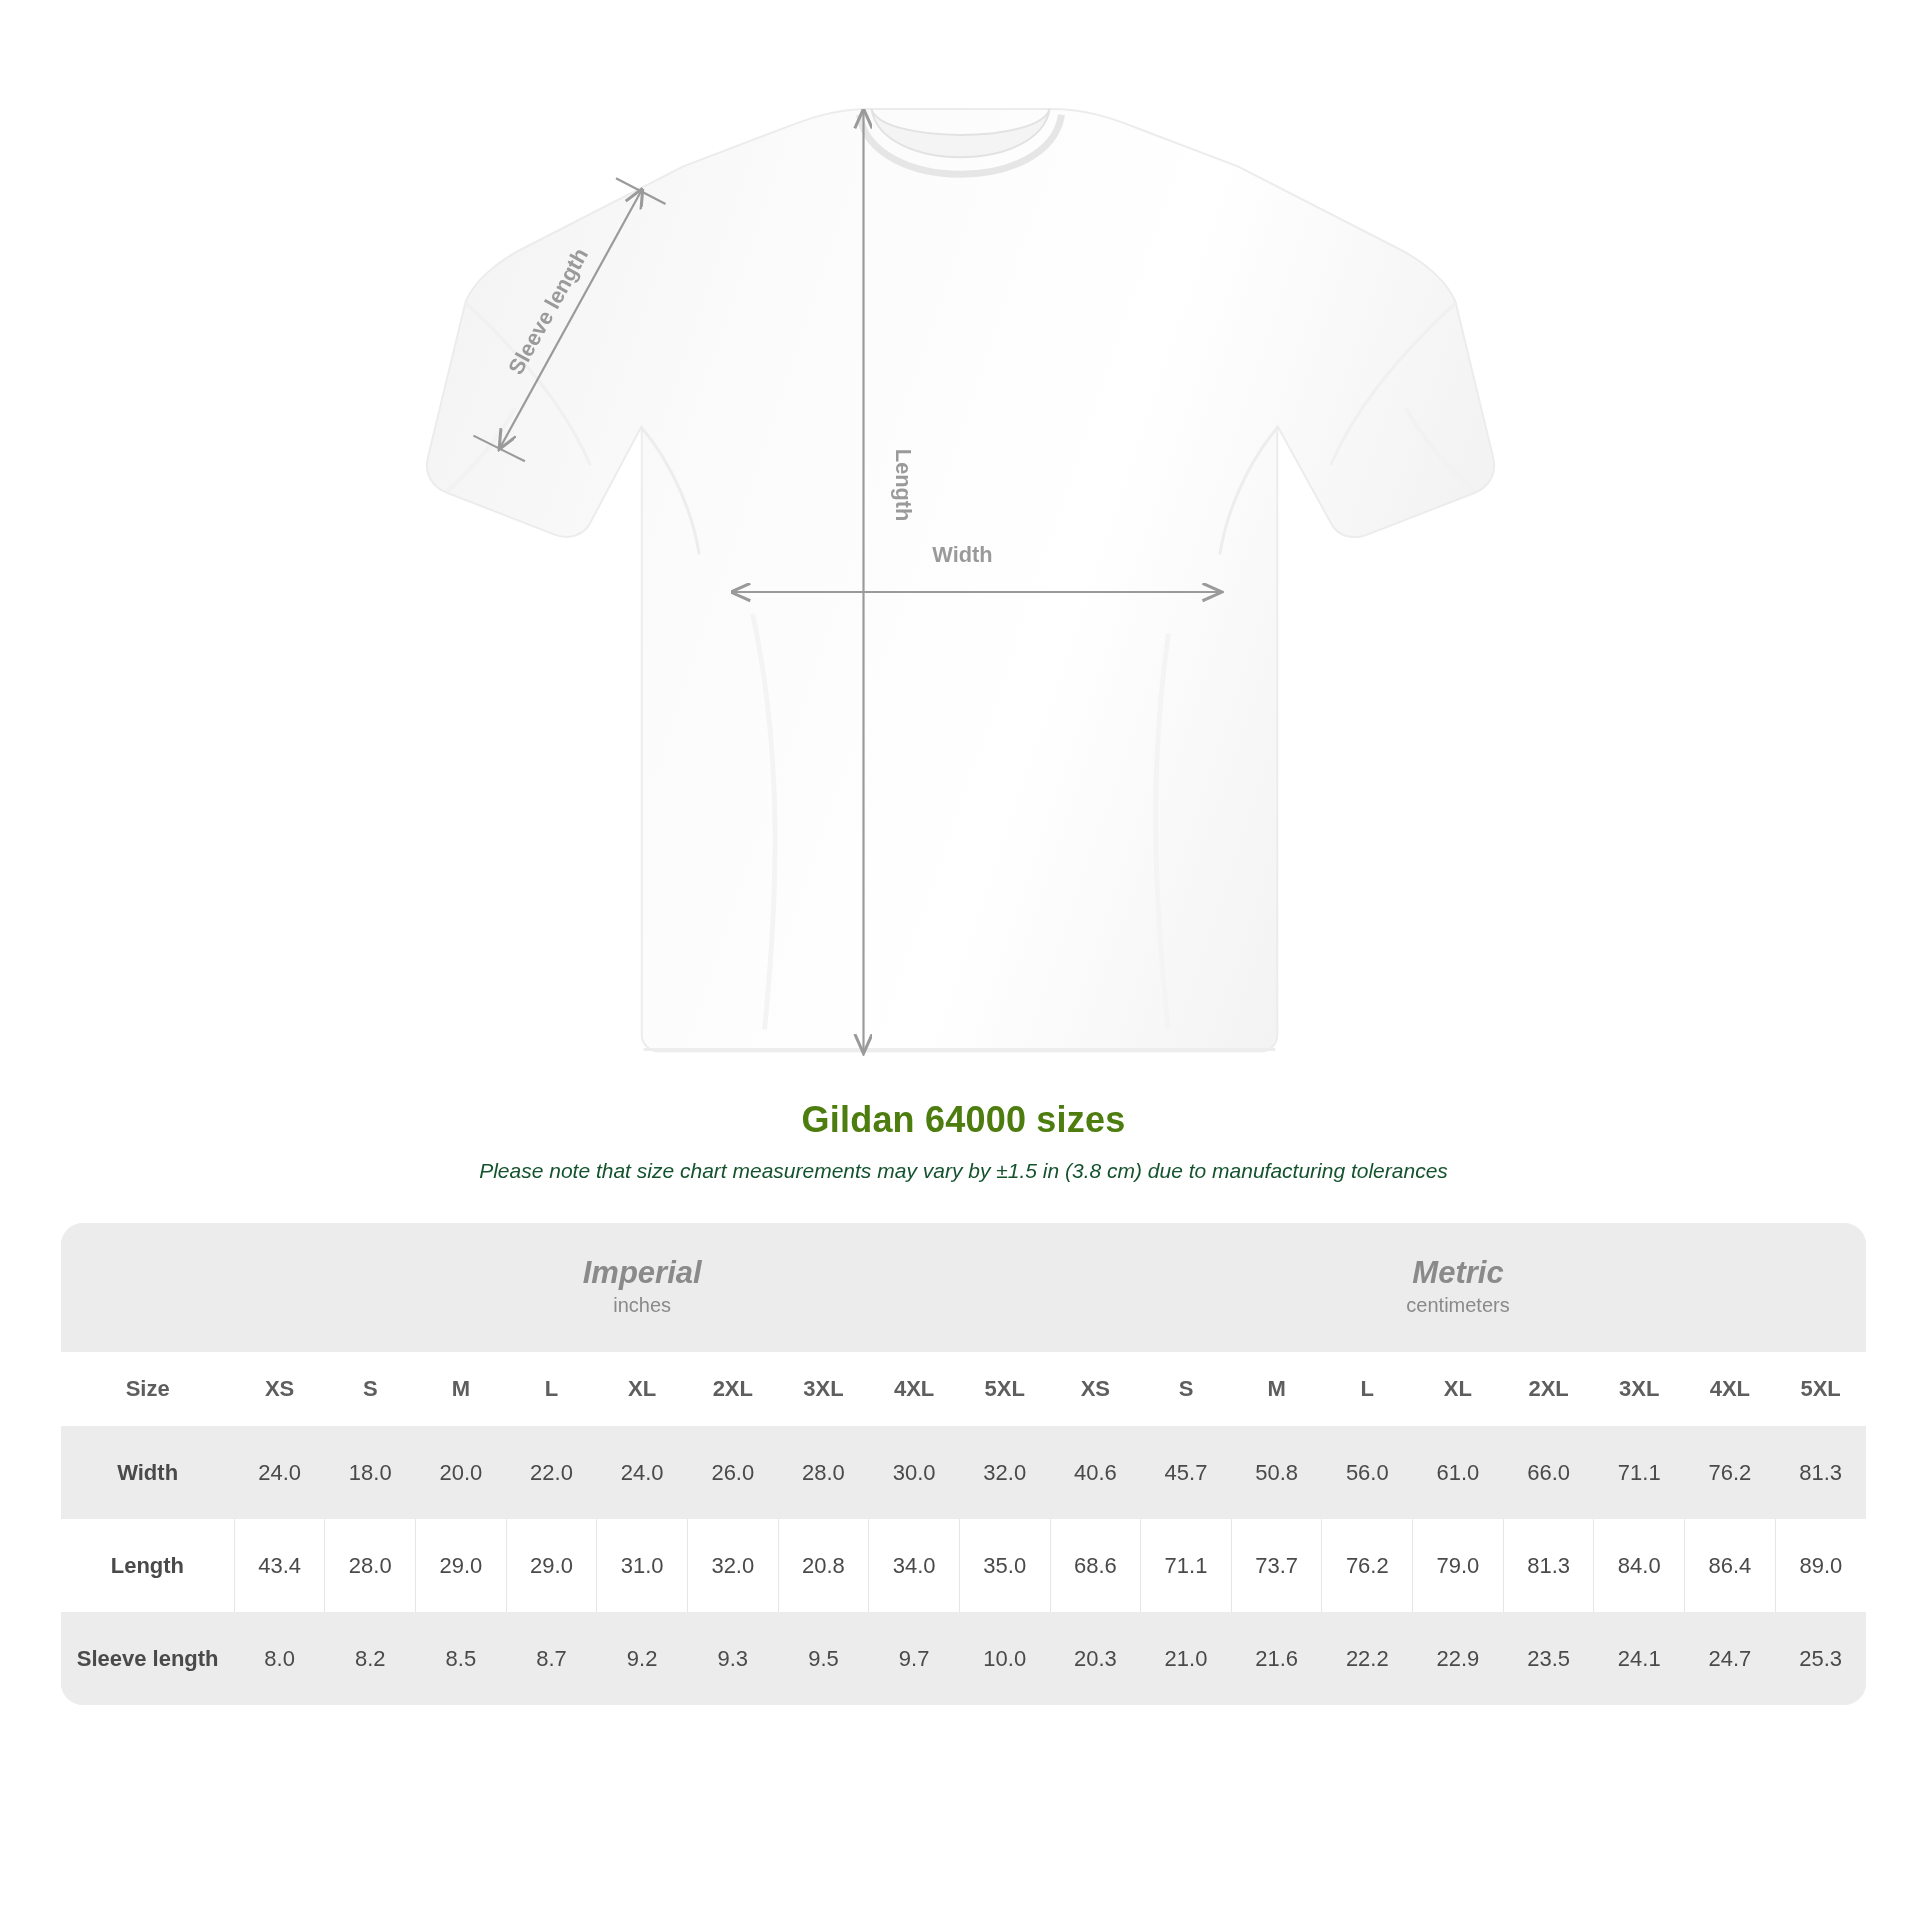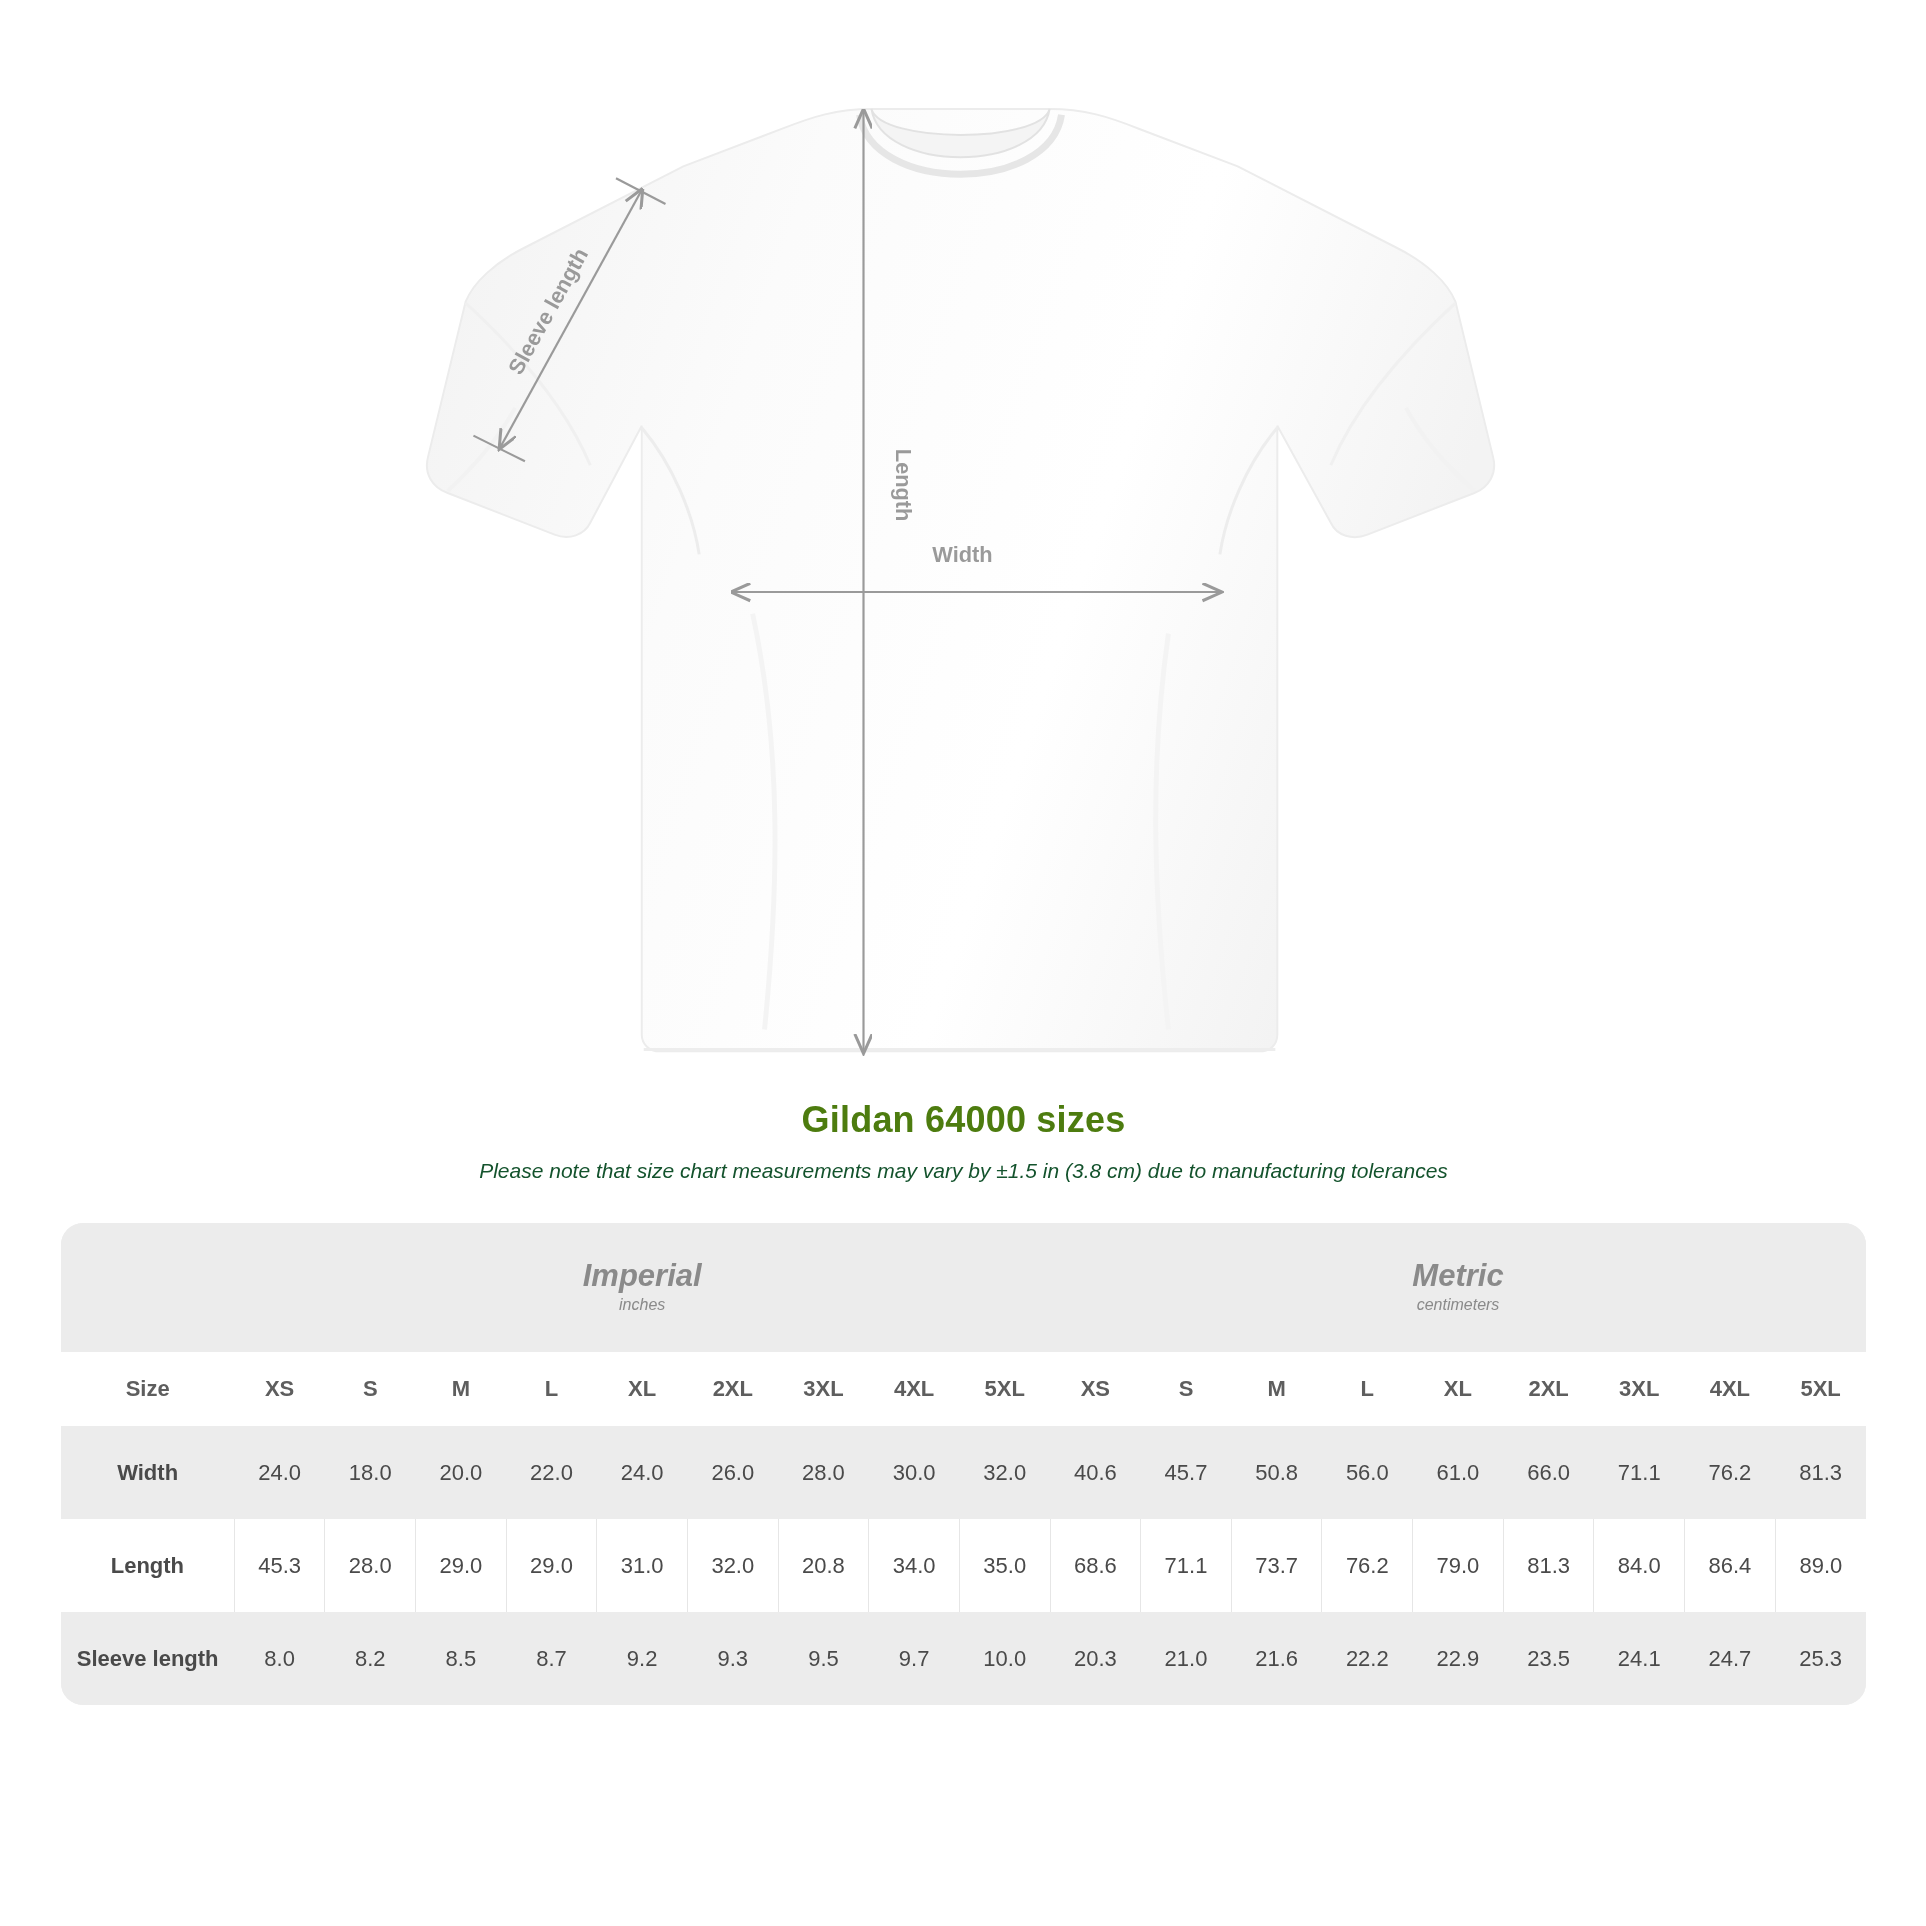--- a/index.html
+++ b/index.html
@@ -71,22 +71,21 @@
     background: #ececec;
   }
   .unit-title {
     font-size: 31px;
     font-weight: bold;
     font-style: italic;
     color: #8a8a8a;
     line-height: 1.15;
   }
   .unit-sub {
-    font-size: 16px;
-    font-style: italic;
+    font-size: 20px;
     color: #8a8a8a;
     line-height: 1.5;
   }
   tr.header-row td {
     height: 74px;
     background: #ffffff;
     font-size: 22px;
     font-weight: bold;
     color: #5e5e5e;
   }
@@ -279,21 +278,21 @@
           <td class="sep-line">56.0</td>
           <td class="sep-line">61.0</td>
           <td class="sep-line">66.0</td>
           <td class="sep-line">71.1</td>
           <td class="sep-line">76.2</td>
           <td class="sep-line">81.3</td>
         </tr>
 
         <tr class="data-row row-plain">
           <td class="rowlabel">Length</td>
-          <td class="sep-line">45.3</td>
+          <td class="sep-line">43.4</td>
           <td class="sep-line">28.0</td>
           <td class="sep-line">29.0</td>
           <td class="sep-line">29.0</td>
           <td class="sep-line">31.0</td>
           <td class="sep-line">32.0</td>
           <td class="sep-line">20.8</td>
           <td class="sep-line">34.0</td>
           <td class="sep-line">35.0</td>
           <td class="sep-line">68.6</td>
           <td class="sep-line">71.1</td>

